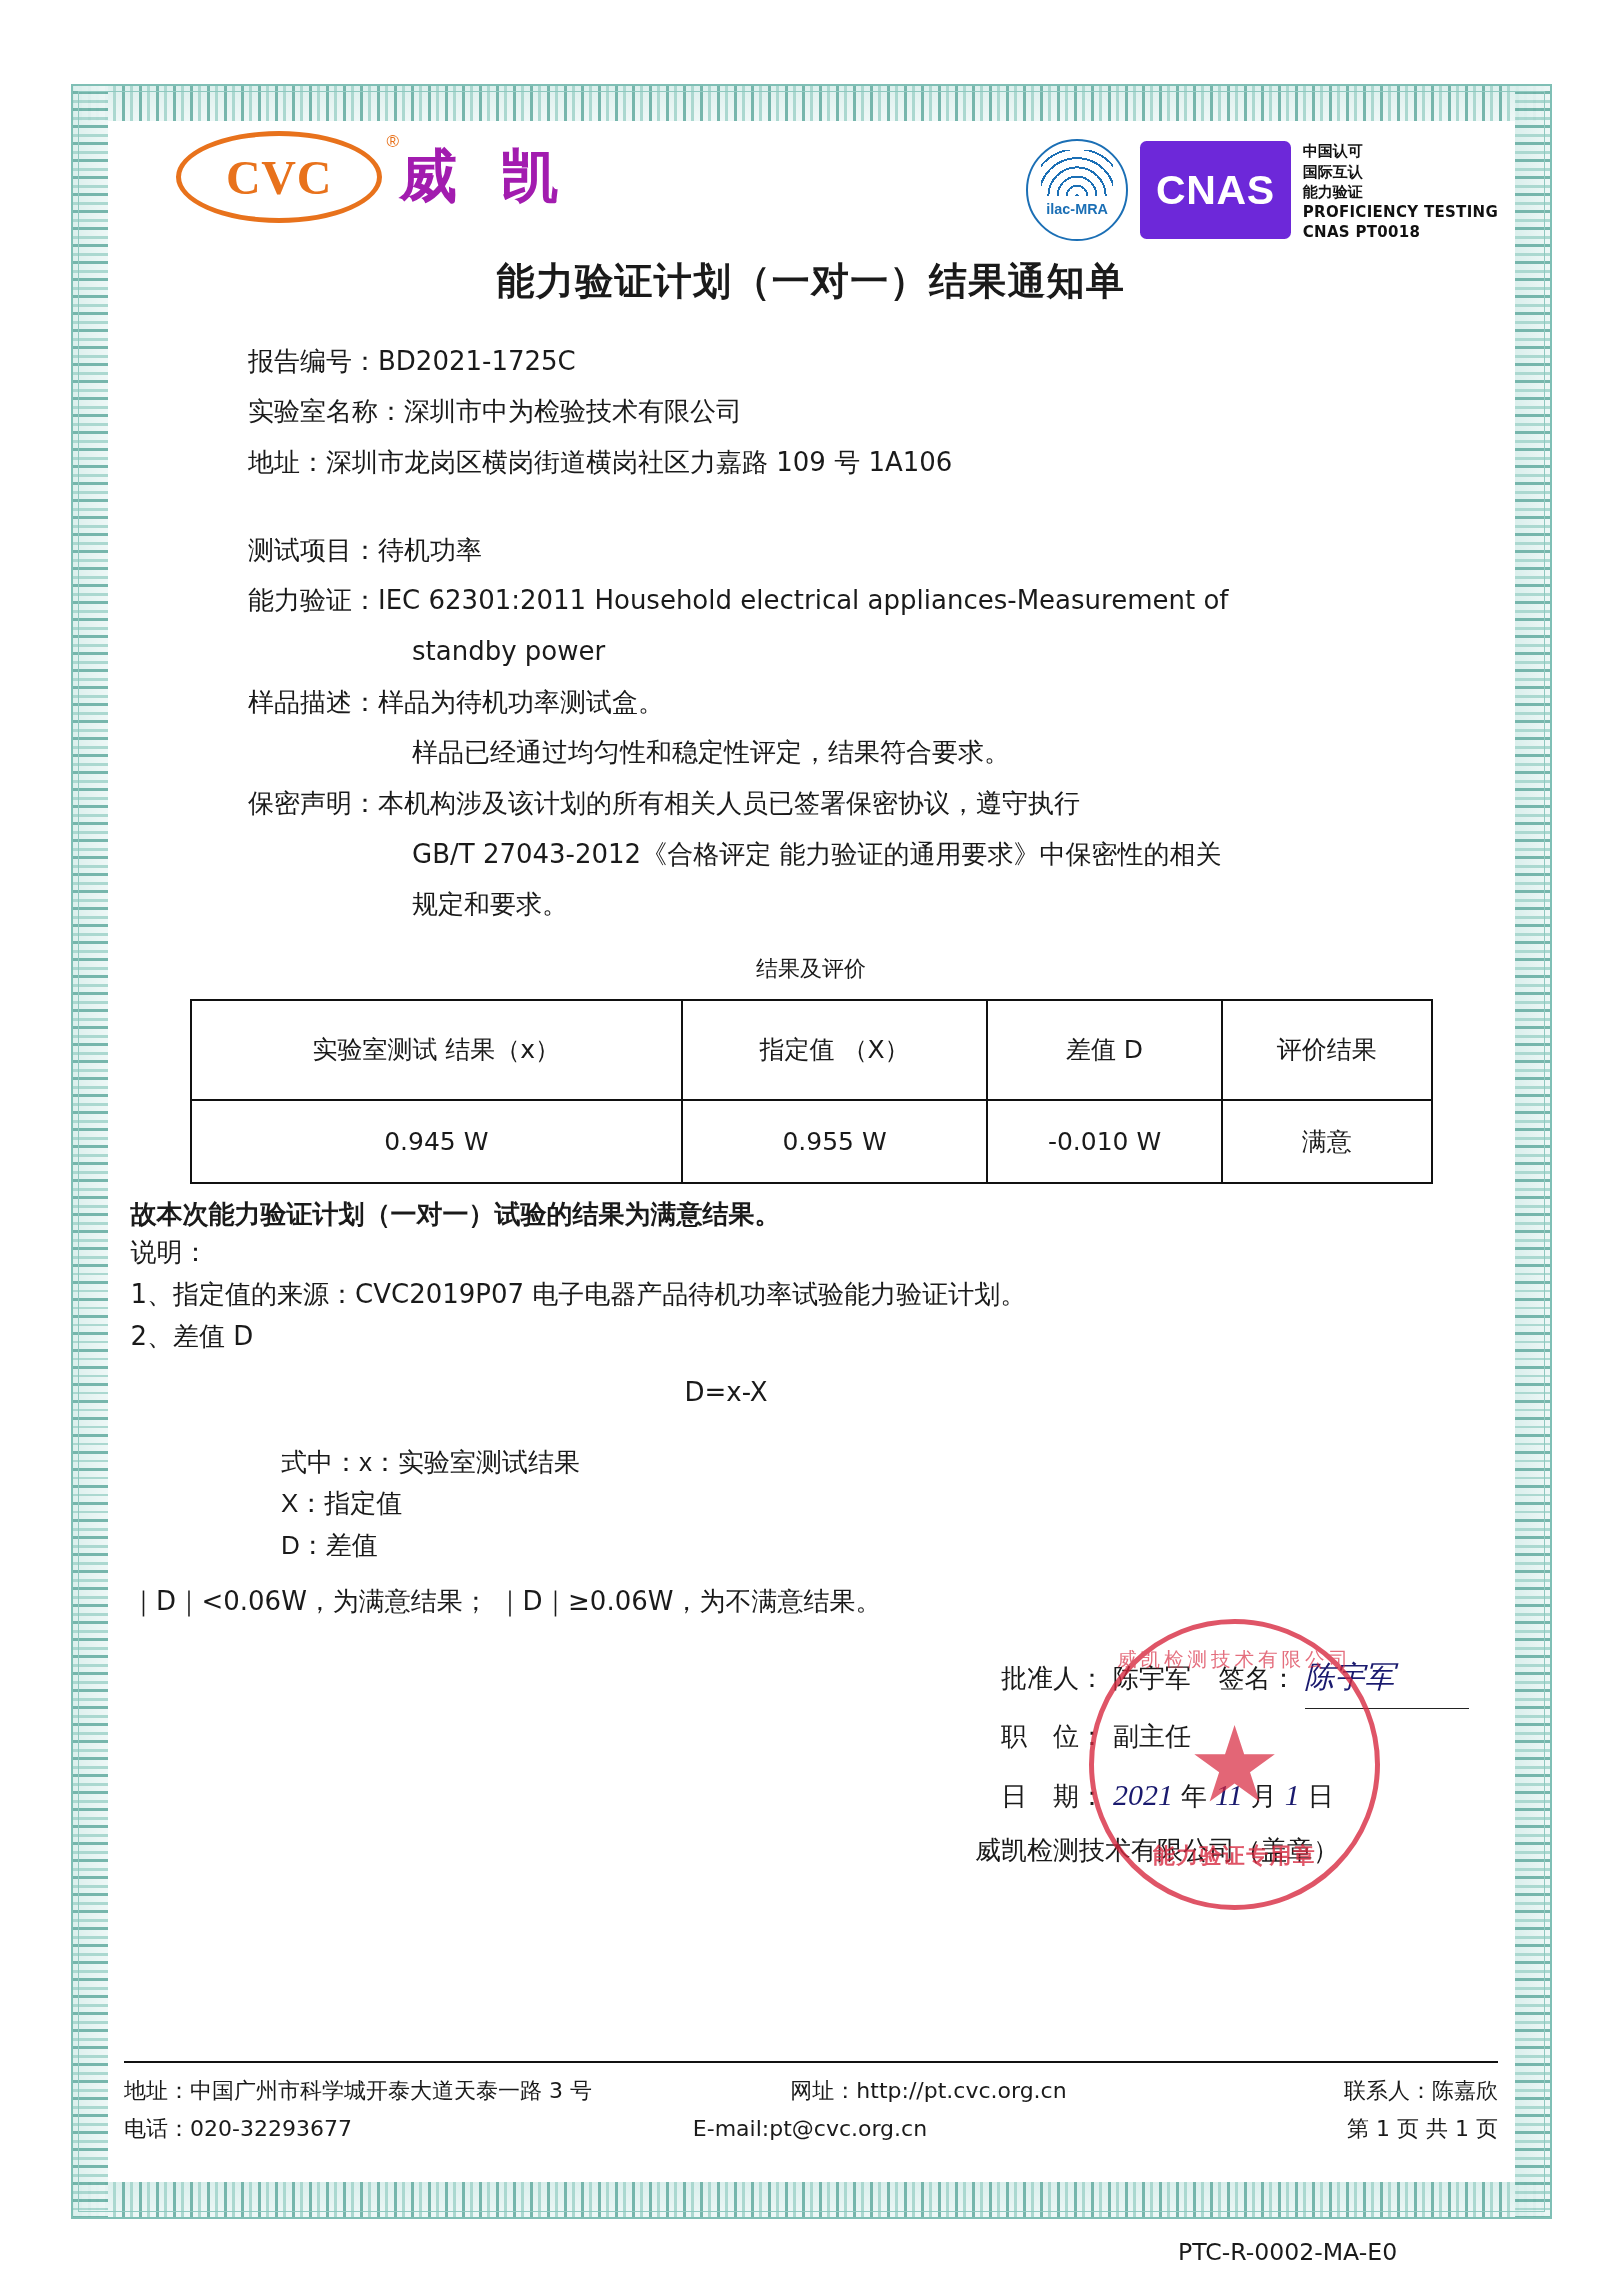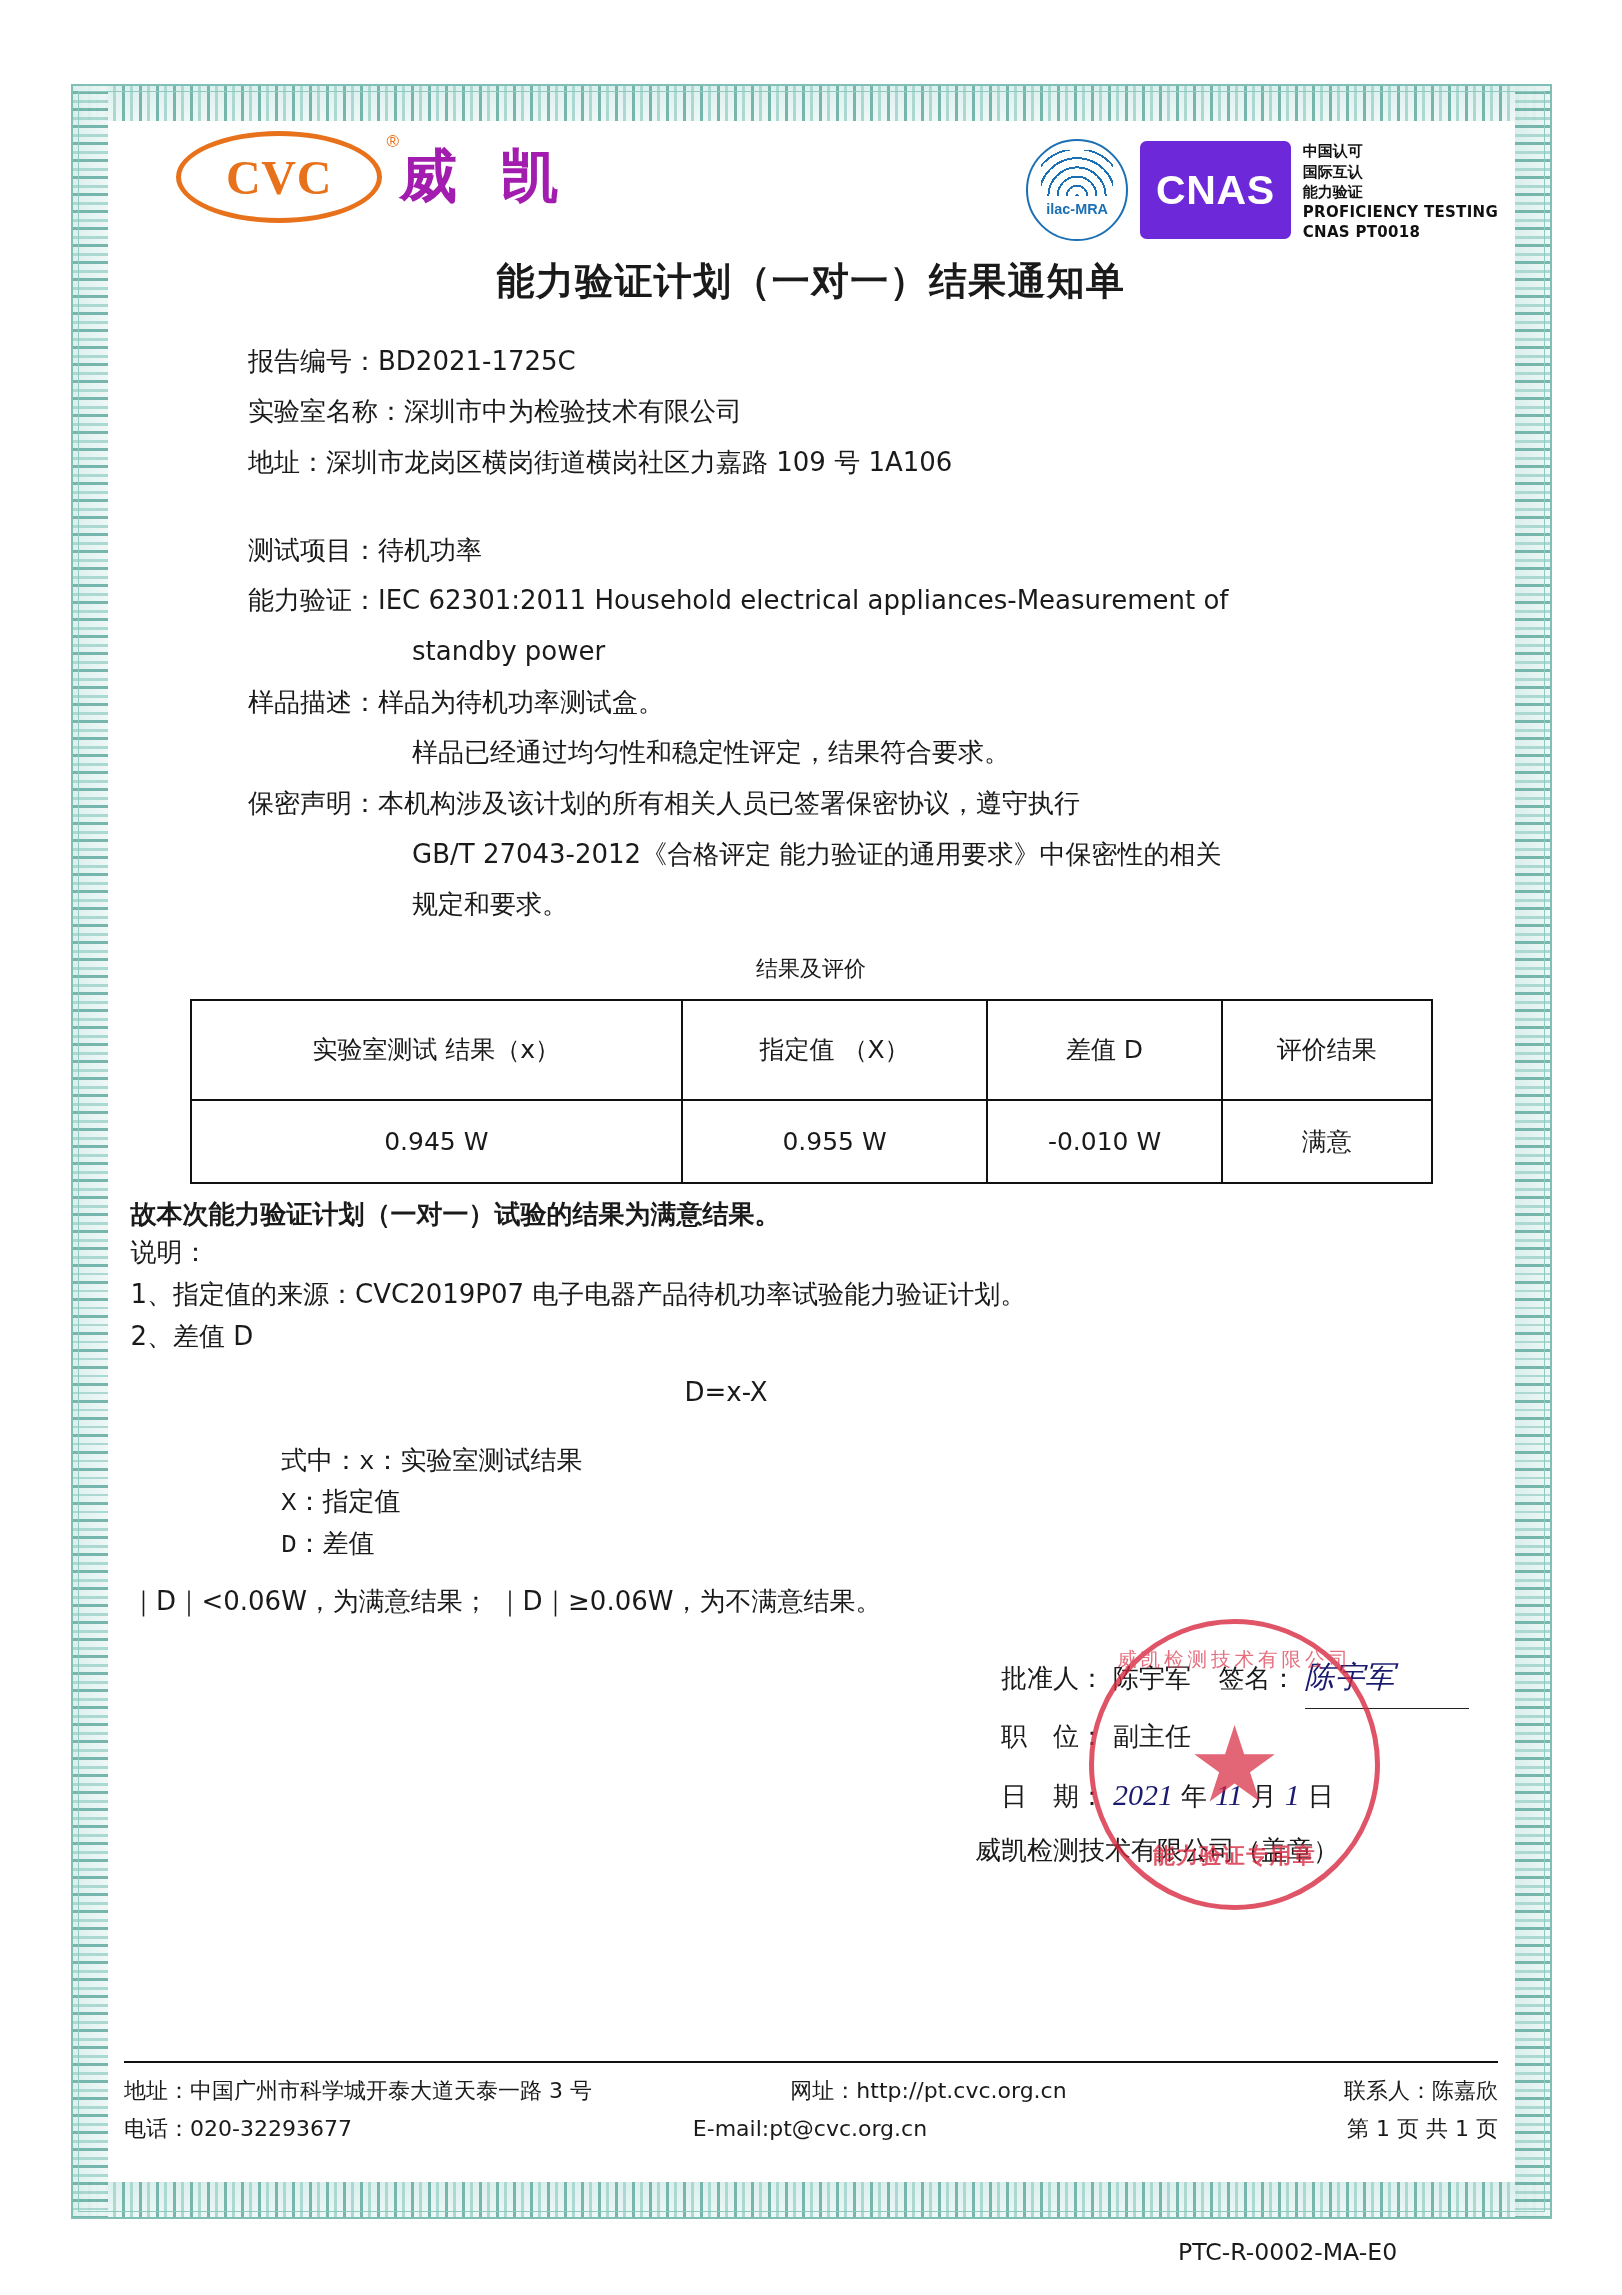--- a/index.html
+++ b/index.html
@@ -211,21 +211,21 @@
   .formula {
     text-align: center;
     font-size: 26px;
     font-family: "DejaVu Sans", sans-serif;
     margin: 19.6px 0 35px 0;
     padding-right: 170px;
   }
   .where-line {
     font-size: 26px;
     line-height: 1.6;
-    font-family: Liberation Mono, monospace;
+    font-family: Liberation Sans, sans-serif;
     padding-left: 157px;
   }
   .criteria {
     font-size: 26px;
     font-family: "DejaVu Sans", sans-serif;
     padding-left: 6.5px;
     margin-top: 17px;
   }
 
   

